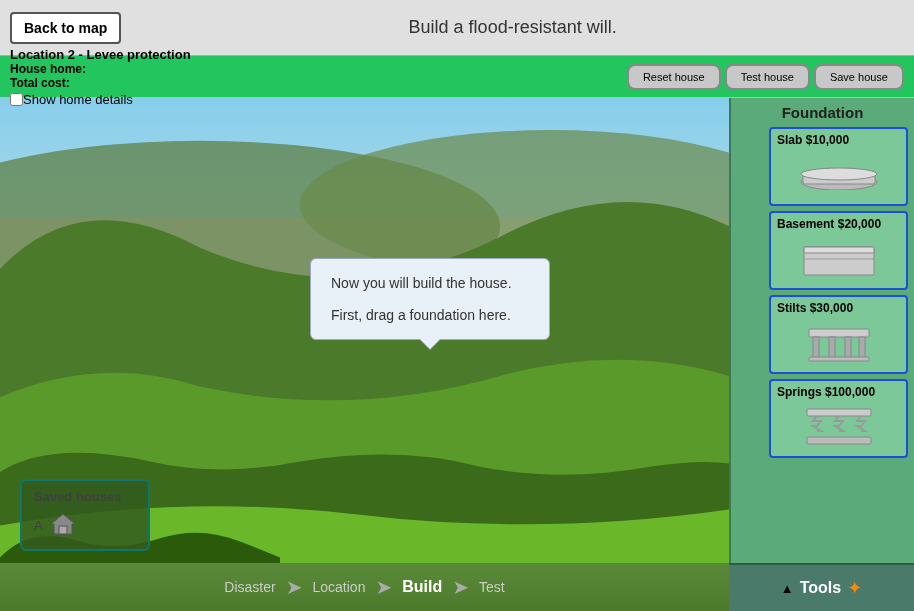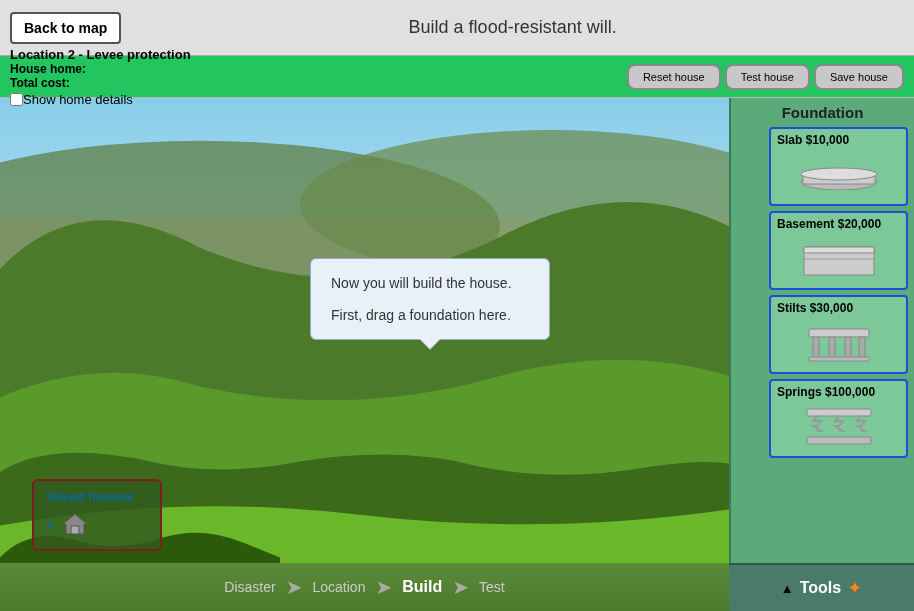--- a/index.html
+++ b/index.html
@@ -253,27 +253,27 @@
       bottom: -22px;
       left: 50%;
       transform: translateX(-50%);
       border: 11px solid transparent;
       border-top-color: #9ab;
     }
 
     
     .saved-houses {
       position: absolute;
-      left: 32px;
+      left: 20px;
       bottom: 60px;
       background: rgba(50, 90, 30, 0.85);
-      border: 2px solid #7f1d1d;
+      border: 2px solid #0f766e;
       border-radius: 6px;
       padding: 8px 12px;
-      color: #0369a1;
+      color: #404040;
       min-width: 130px;
     }
 
     .saved-houses-title {
       font-weight: bold;
       font-size: 13px;
       margin-bottom: 6px;
     }
 
     .saved-house-item {

